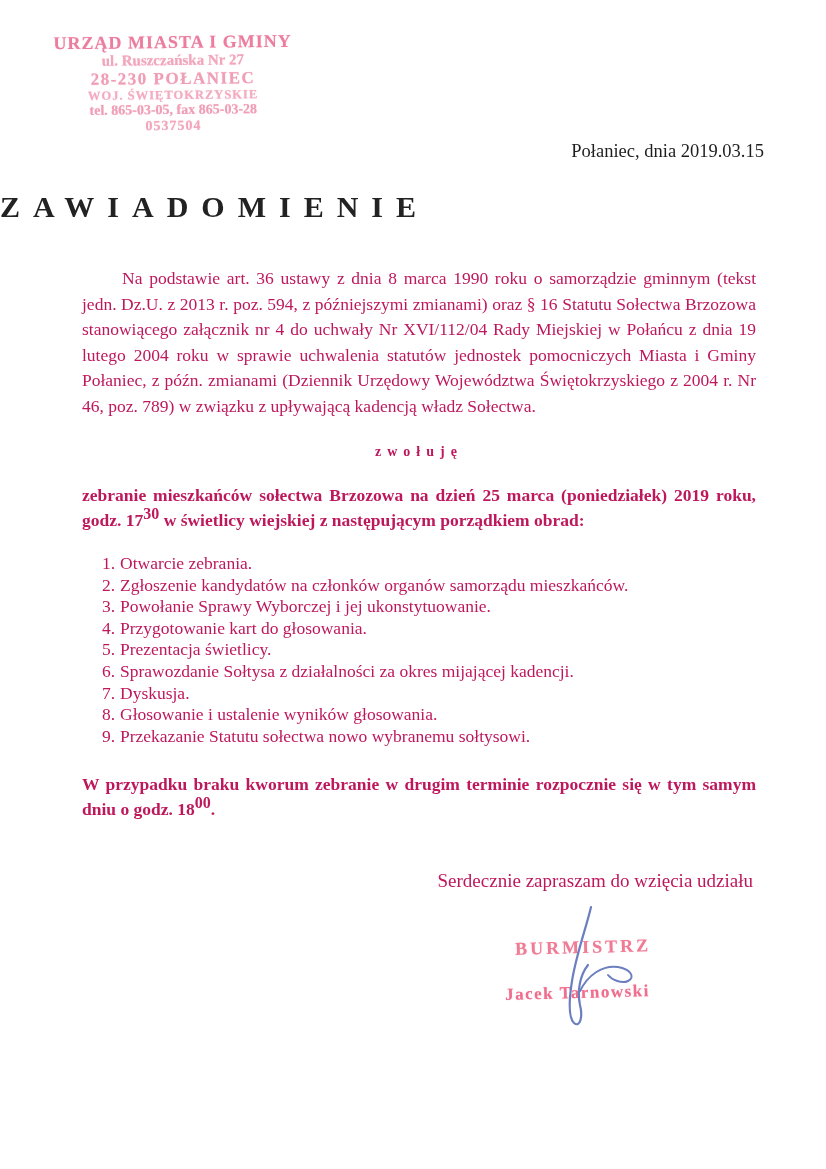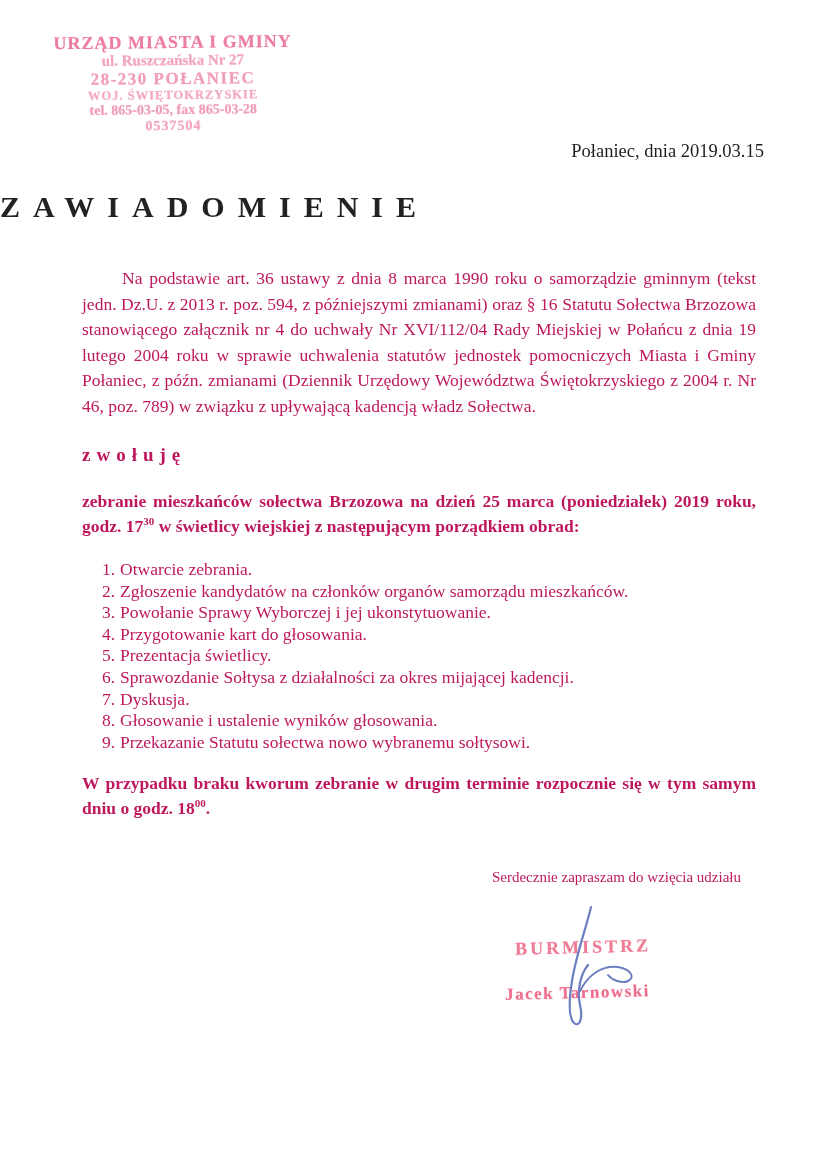--- a/index.html
+++ b/index.html
@@ -51,58 +51,59 @@
     font-size:17.5px;
     color:#be185d;
   }
   .intro{
     text-align:justify;
     line-height:25.5px;
     text-indent:40px;
     margin:0;
   }
   .convene{
+    text-align:center;
     font-weight:bold;
     letter-spacing:6px;
     margin:25px 0 0 0;
-    font-size:19px;
+    font-size:14px;
   }
   .meeting{
     text-align:justify;
     font-weight:bold;
     line-height:25px;
     margin:23px 0 0 0;
   }
   sup.small{
-    font-size:11px;
+    font-size:16px;
     vertical-align:super;
     line-height:0;
   }
   .agenda{
     margin:20px 0 0 0;
     line-height:21.6px;
   }
   .agenda-row{display:flex;}
   .agenda-num{
     width:33px;flex:0 0 33px;
     text-align:right;
     padding-right:5px;
   }
   .agenda-text{flex:1;}
   .quorum{
     text-align:justify;
     font-weight:bold;
     line-height:25px;
-    margin:18px 0 0 0;
+    margin:25px 0 0 0;
   }
   .closing{
-    margin:48px 12px 0 0;
+    margin:48px 0 0 0;
     text-align:right;
     padding-right:3px;
-    font-size:15px;
+    font-size:19px;
   }
   
   .sig-block{
     position:absolute;left:470px;top:905px;width:300px;height:140px;
   }
   .sig-role{
     position:absolute;left:45px;top:32px;
     color:#f07b95;
     font-weight:bold;
     font-size:18px;

